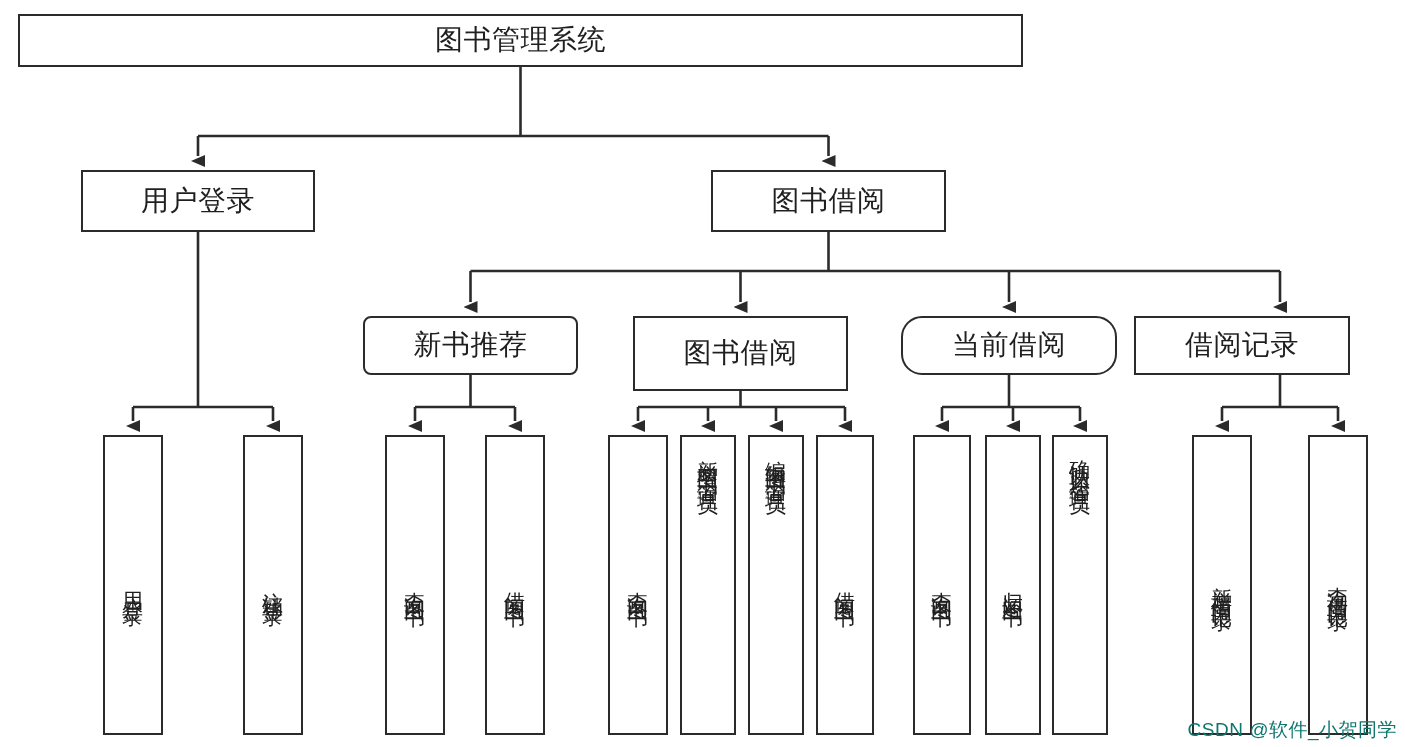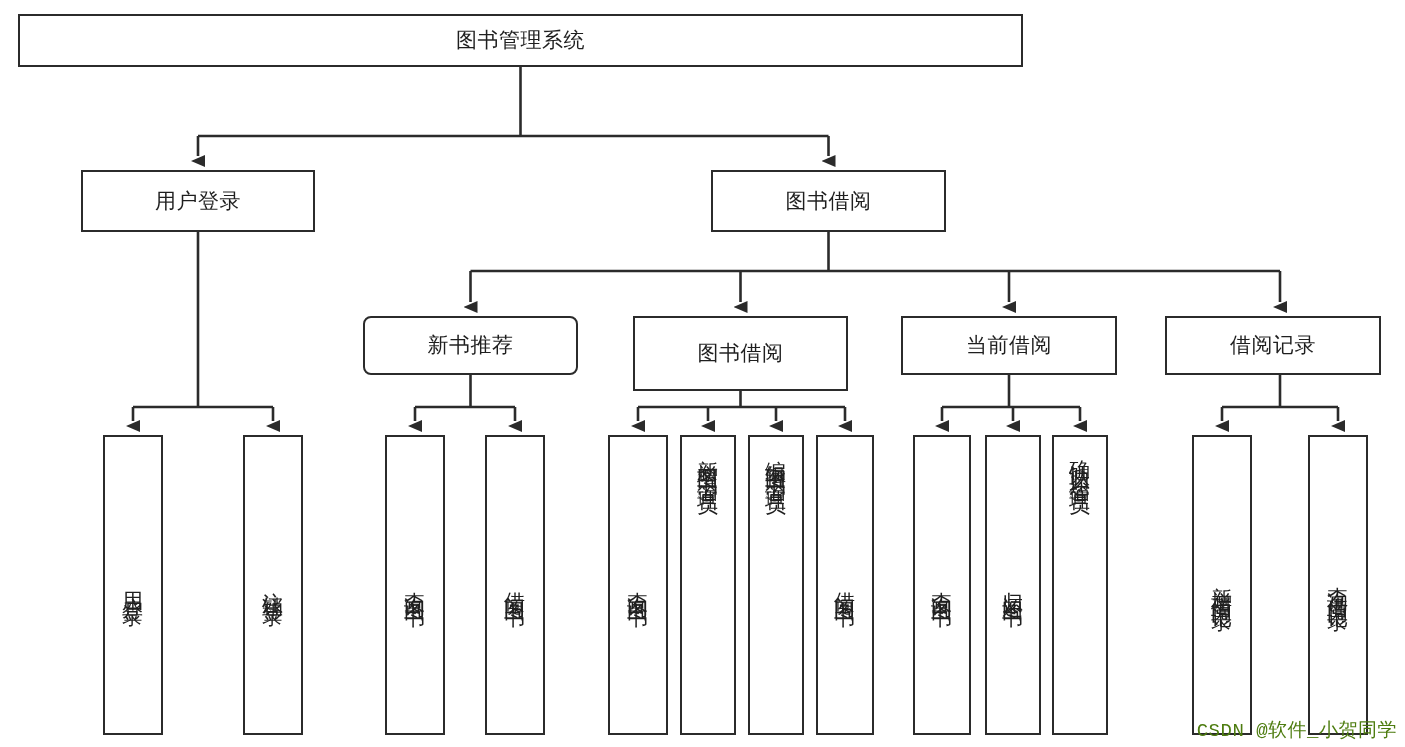--- a/index.html
+++ b/index.html
@@ -30,21 +30,21 @@
     box-sizing: border-box;
     background: #ffffff;
     border: 2px solid #2b2b2b;
     display: flex;
     align-items: center;
     justify-content: center;
     color: #1a1a1a;
     z-index: 2;
   }
   .node-label {
-    font-size: 21px;
+    font-size: 28px;
     line-height: 1.15;
     letter-spacing: 0.5px;
     white-space: nowrap;
     color: #1f1f1f;
   }
   .node.horiz .node-label {
     writing-mode: horizontal-tb;
   }
   .node.vert {
     align-items: flex-start;
@@ -64,25 +64,24 @@
   }
   .node.vert.mid {
     align-items: center;
     padding-top: 0;
   }
   .watermark {
     position: absolute;
     right: 8px;
     bottom: 4px;
     font-size: 19px;
-    color: #4d7c0f;
+    color: #0f766e;
     letter-spacing: 0.5px;
     z-index: 3;
     white-space: nowrap;
-    font-family: Liberation Mono, monospace;
   }
 </style>
 </head>
 <body>
 
 <div id="canvas">
   <svg id="wires" viewBox="0 0 1405 747">
     <defs>
       <marker id="arrow" markerWidth="12" markerHeight="14" refX="1" refY="7" orient="auto" markerUnits="userSpaceOnUse">
         <path d="M0,0 L12,0 L6,14 z" fill="#2b2b2b"></path>
@@ -134,24 +133,24 @@
     </div>
     <div class="node horiz" style="left: 711px; top: 170px; width: 235px; height: 62px;">
       <span class="node-label">图书借阅</span>
     </div>
     <div class="node horiz" style="left: 363px; top: 316px; width: 215px; height: 59px; border-radius: 8px;">
       <span class="node-label">新书推荐</span>
     </div>
     <div class="node horiz" style="left: 633px; top: 316px; width: 215px; height: 75px;">
       <span class="node-label">图书借阅</span>
     </div>
-    <div class="node horiz" style="left: 901px; top: 316px; width: 216px; height: 59px;">
+    <div class="node horiz" style="left: 901px; top: 316px; width: 216px; height: 59px; border-radius: 21px;">
       <span class="node-label">当前借阅</span>
     </div>
-    <div class="node horiz" style="left: 1165px; top: 316px; width: 216px; height: 59px;">
+    <div class="node horiz" style="left: 1134px; top: 316px; width: 216px; height: 59px;">
       <span class="node-label">借阅记录</span>
     </div>
     <div class="node vert mid" style="left: 103px; top: 435px; width: 60px; height: 300px;">
       <span class="node-label">用户登录</span>
     </div>
     <div class="node vert mid" style="left: 243px; top: 435px; width: 60px; height: 300px;">
       <span class="node-label">注销登录</span>
     </div>
     <div class="node vert mid" style="left: 385px; top: 435px; width: 60px; height: 300px;">
       <span class="node-label">查询图书</span>

